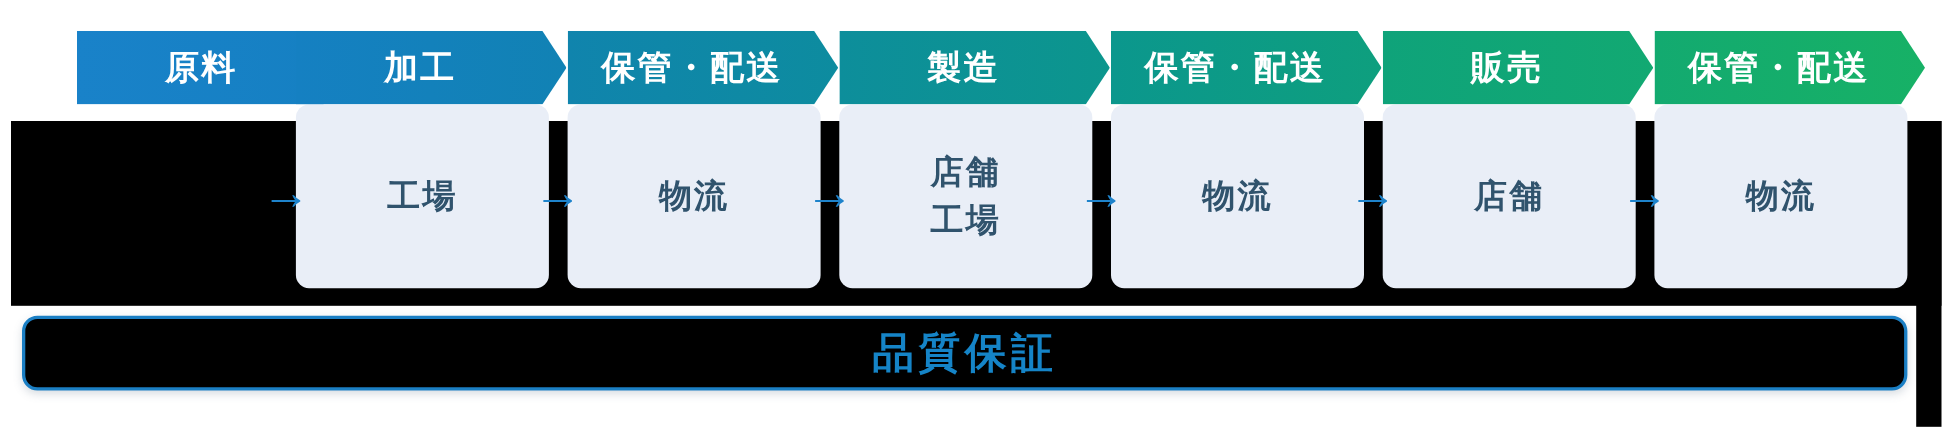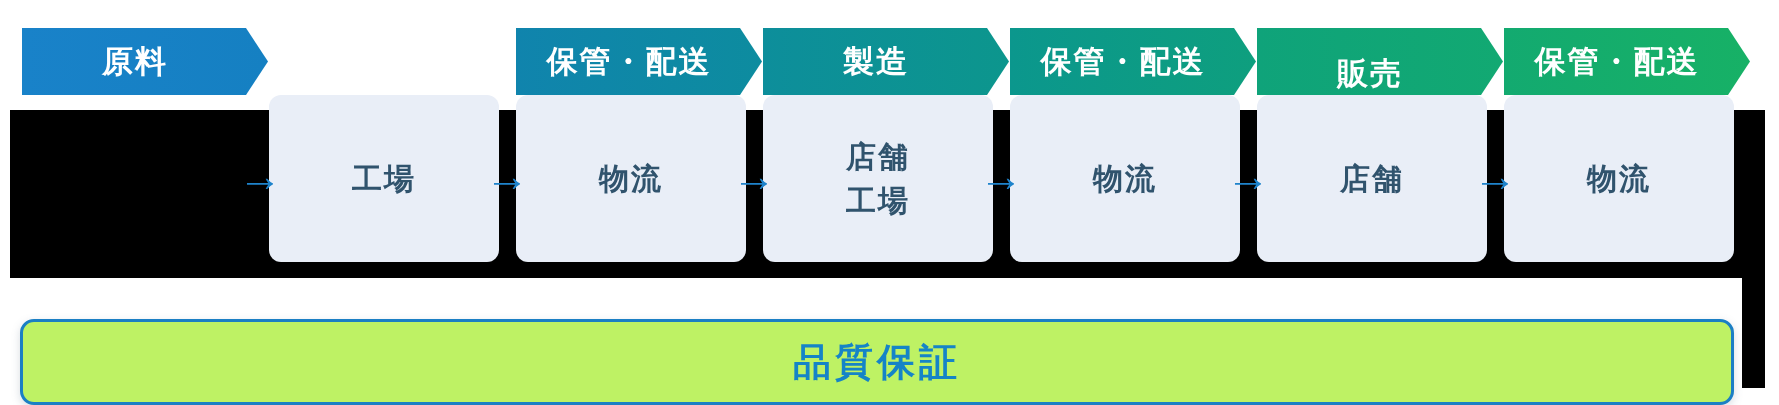--- a/index.html
+++ b/index.html
@@ -13,68 +13,70 @@
 
   .row{position:absolute;left:22px;top:28px;display:flex;gap:17px;z-index:1;}
   .stage{position:relative;width:230px;height:234px;}
 
   .arrow{
     position:absolute;top:0;left:0;width:246px;height:67px;z-index:2;
     clip-path:polygon(0 0, calc(100% - 22px) 0, 100% 50%, calc(100% - 22px) 100%, 0 100%);
     display:flex;align-items:center;justify-content:center;padding-right:20px;box-sizing:border-box;
   }
   .phase{color:#ffffff;font-size:31px;font-weight:bold;letter-spacing:2px;white-space:nowrap;}
-  .s0{background:linear-gradient(90deg,#1982c9,#1580c2);}
+  .s0{background:linear-gradient(90deg,#1982c9,#1580c2);margin-left:48px;}
   .s1{background:linear-gradient(90deg,#1580c2,#1182b4);}
   .s2{background:linear-gradient(90deg,#1084ad,#0d8c9f);}
   .s3{background:linear-gradient(90deg,#0d8e9b,#0c968d);text-align:right;}
   .s4{background:linear-gradient(90deg,#0b978d,#0e9f7e);}
-  .s5{background:linear-gradient(90deg,#0fa37a,#12a972);align-items:flex-end;}
+  .s5{background:linear-gradient(90deg,#0fa37a,#12a972);}
   .s6{background:linear-gradient(90deg,#13aa70,#17b166);}
 
   .node{
     position:absolute;top:67px;left:0;width:230px;height:167px;background:#e9eef7;
     border-radius:12px;display:flex;flex-direction:column;align-items:center;justify-content:center;
     z-index:1;
   }
   .nline{display:block;color:#30536d;font-size:30px;font-weight:bold;letter-spacing:2px;line-height:1.45;white-space:nowrap;}
   .nline:empty{display:none;}
 
   .conn{
     position:absolute;top:178px;transform:translate(-50%,-54%);z-index:3;
     color:#1e83cb;font-size:44px;font-weight:bold;line-height:1;
   }
   .c0{left:260px}.c1{left:507px}.c2{left:754px}.c3{left:1001px}.c4{left:1248px}.c5{left:1495px}
 
   .qa-box{
-    position:absolute;left:20px;top:287px;width:1714px;height:86px;box-sizing:border-box;
-    background:#bef264;border:3px solid #1b7fc4;border-radius:14px;
+    position:absolute;left:20px;top:287px;width:1714px;height:68px;box-sizing:border-box;
+    background:#000000;border:3px solid #1b7fc4;border-radius:14px;
     display:flex;align-items:center;justify-content:center;z-index:2;
     box-shadow:0 3px 8px rgba(100,120,140,0.25);
-    margin-top:32px;
   }
   .qa-label{color:#1584c7;font-size:38px;font-weight:bold;letter-spacing:4px;}
 </style>
 </head>
 <body>
 
 <div class="canvas">
 
   <div class="backdrop"></div>
   <div class="right-arm"></div>
 
   <div class="row">
 
     <div class="stage">
       <div class="arrow s0">
         <span class="phase">原料</span>
       </div>
     </div>
 
     <div class="stage">
+      <div class="arrow s1">
+        <span class="phase">加工</span>
+      </div>
       <div class="node">
         <span class="nline">工場</span>
 
       </div>
     </div>
 
     <div class="stage">
       <div class="arrow s2">
         <span class="phase">保管・配送</span>
       </div>

